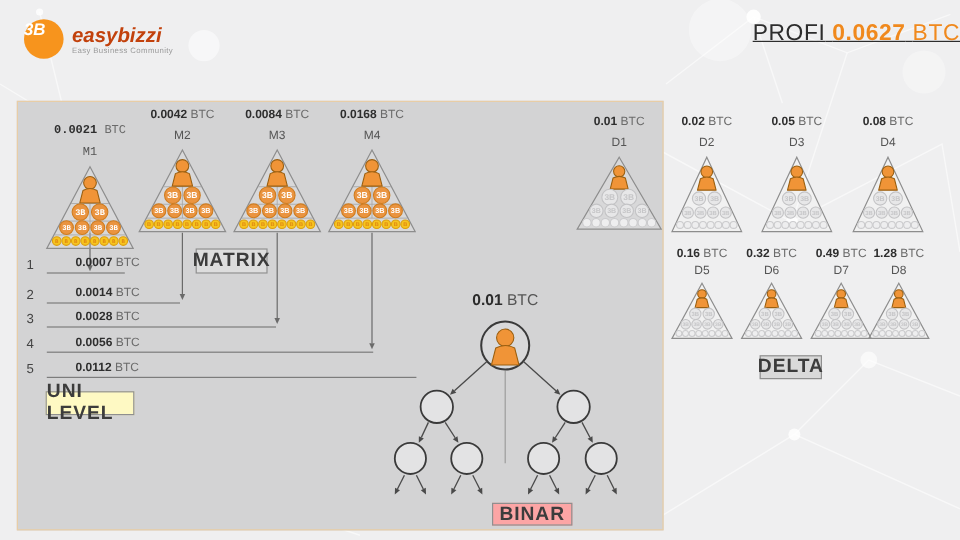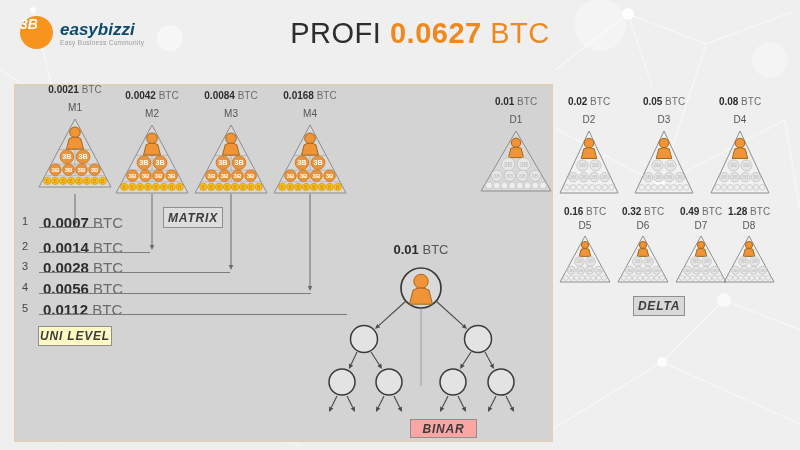--- a/index.html
+++ b/index.html
@@ -3,46 +3,46 @@
 <meta charset="utf-8">
 <style>
   html,body{margin:0;padding:0;background:#efeff0;}
   .stage{position:relative;width:800px;height:450px;background:#efeff0;overflow:hidden;
          font-family:"Liberation Sans",sans-serif;}
   .bgnet{position:absolute;left:0;top:0;}
   
   .logo{position:absolute;left:20px;top:16px;display:flex;align-items:center;gap:7px;}
   .logo-circle{width:33px;height:33px;border-radius:50%;background:#f7941d;color:#fff;
 ment    display:flex;align-items:center;justify-content:center;font-weight:bold;font-style:italic;font-size:14px;}
-  .logo-name{font-size:17px;font-weight:bold;font-style:italic;color:#0c4a6e;line-height:19px;}
+  .logo-name{font-size:17px;font-weight:bold;font-style:italic;color:#c2410c;line-height:19px;}
   .logo-tag{font-size:6.5px;color:#9a9a9a;letter-spacing:.3px;}
-  .title{position:absolute;left:40px;top:17px;width:760px;text-align:center;font-size:29px;
-         color:#2d2d2d;letter-spacing:.5px;white-space:nowrap;}
+  .title{position:absolute;left:40px;top:17px;width:760px;text-align:right;font-size:19px;
+         color:#2d2d2d;letter-spacing:.5px;white-space:nowrap;text-decoration:underline;}
   .title .tv{color:#f0891d;font-weight:bold;}
   .title .tc{color:#f0891d;}
   
   .panel{position:absolute;left:14px;top:84px;width:539px;height:358px;background:#d3d3d4;
          border:1px solid #e8cda6;box-sizing:border-box;}
   .overlay{position:absolute;left:0;top:0;width:800px;height:450px;}
   
   .pyr{position:absolute;text-align:center;}
   .pyr .val{font-size:10px;color:#6b6b6b;white-space:nowrap;line-height:12px;margin-bottom:6px;}
   .pyr .val b{color:#2e2e2e;}
   .pyr .pid{font-size:10px;color:#555;line-height:12px;margin-bottom:3px;}
   .pyr.tight .val{margin-bottom:2px;}
   .pyr.tight .pid{margin-bottom:2px;}
   
   .lvl-num{position:absolute;font-size:11px;color:#444;}
-  .lvl-val{position:absolute;font-size:15px;color:#6b6b6b;white-space:nowrap;}
+  .lvl-val{position:absolute;font-size:10px;color:#6b6b6b;white-space:nowrap;margin-left:20px;}
   .lvl-val b{color:#2e2e2e;}
   .lvl-line{position:absolute;height:1px;background:#7c7c7c;}
   
   .tagbox{position:absolute;display:flex;align-items:center;justify-content:center;
-          font-size:12px;font-weight:bold;color:#3c3c3c;border:1px solid #8f8f8f;
-          letter-spacing:.8px;box-sizing:border-box;font-style:italic;}
+          font-size:16px;font-weight:bold;color:#3c3c3c;border:1px solid #8f8f8f;
+          letter-spacing:.8px;box-sizing:border-box;}
   #matrixBox{left:163px;top:207px;width:60px;height:21px;background:#dddddd;}
   #uniBox{left:38px;top:326px;width:74px;height:20px;background:#fef9c3;}
   #binarBox{left:410px;top:419px;width:67px;height:19px;background:#fca5a5;}
   #deltaBox{left:633px;top:296px;width:52px;height:20px;background:#d9d9d9;}
   .binar-top{position:absolute;left:361px;top:242px;width:120px;text-align:center;
              font-size:13px;color:#555;}
   .binar-top b{color:#2b2b2b;}
 </style>
 </head>
 <body>
@@ -133,21 +133,21 @@
       <line x1="458" y1="396" x2="463.7639320225002" y2="407.5278640450004" stroke="#4a4a4a" stroke-width="1.1"></line>
       <polygon points="466,412 461.70674948320044,408.5564553146503 465.8211145618,406.4992727753505" fill="#4a4a4a"></polygon>
       <circle cx="501" cy="382" r="13" fill="#e3e3e4" stroke="#3a3a3a" stroke-width="1.5"></circle>
       <line x1="496" y1="396" x2="490.2360679774998" y2="407.5278640450004" stroke="#4a4a4a" stroke-width="1.1"></line>
       <polygon points="488,412 488.1788854382,406.4992727753505 492.29325051679956,408.5564553146503" fill="#4a4a4a"></polygon>
       <line x1="506" y1="396" x2="511.7639320225002" y2="407.5278640450004" stroke="#4a4a4a" stroke-width="1.1"></line>
       <polygon points="514,412 509.70674948320044,408.5564553146503 513.8211145618001,406.4992727753505" fill="#4a4a4a"></polygon>
     </svg>
 
   <div class="overlay" id="pyramids">
-      <div class="pyr" style="left: 36px; top: 84px; width: 78px;"><div class="val"><b>0.0021</b> BTC</div><div class="pid">M1</div><svg width="78" height="72" viewBox="0 0 78 72">
+      <div class="pyr" style="left: 36px; top: 104px; width: 78px; font-family: Liberation Mono, monospace;"><div class="val"><b>0.0021</b> BTC</div><div class="pid">M1</div><svg width="78" height="72" viewBox="0 0 78 72">
           <polygon points="39,2 75,70 3,70" fill="rgba(255,255,255,0.12)" stroke="#8d8d8d" stroke-width="1"></polygon>
           <line x1="23.124000000000002" y1="32.6" x2="54.876" y2="32.6" stroke="#a6a6a6" stroke-width="0.7"></line>
           <line x1="15.538799999999998" y1="47.22" x2="62.461200000000005" y2="47.22" stroke="#a6a6a6" stroke-width="0.7"></line>
           <line x1="9.541200000000003" y1="58.78" x2="68.4588" y2="58.78" stroke="#a6a6a6" stroke-width="0.7"></line>
           <line x1="39" y1="12.88" x2="39" y2="58.78" stroke="#a6a6a6" stroke-width="0.7"></line>
           <g transform="translate(39,22.4)">
             <circle cx="0" cy="-7.072" r="5.303999999999999" fill="#F09437" stroke="#9a5f10" stroke-width="0.9"></circle>
             <path d="M -8.4864 9.724 L -5.8344000000000005 -0.7072 Q 0 -3.8896 5.8344000000000005 -0.7072 L 8.4864 9.724 Z" fill="#F09437" stroke="#9a5f10" stroke-width="0.9" stroke-linejoin="round"></path>
           </g>
           <circle cx="30.936" cy="39.74" r="6.84" fill="#EA9440" stroke="#CF7C1F" stroke-width="0.9"></circle>

